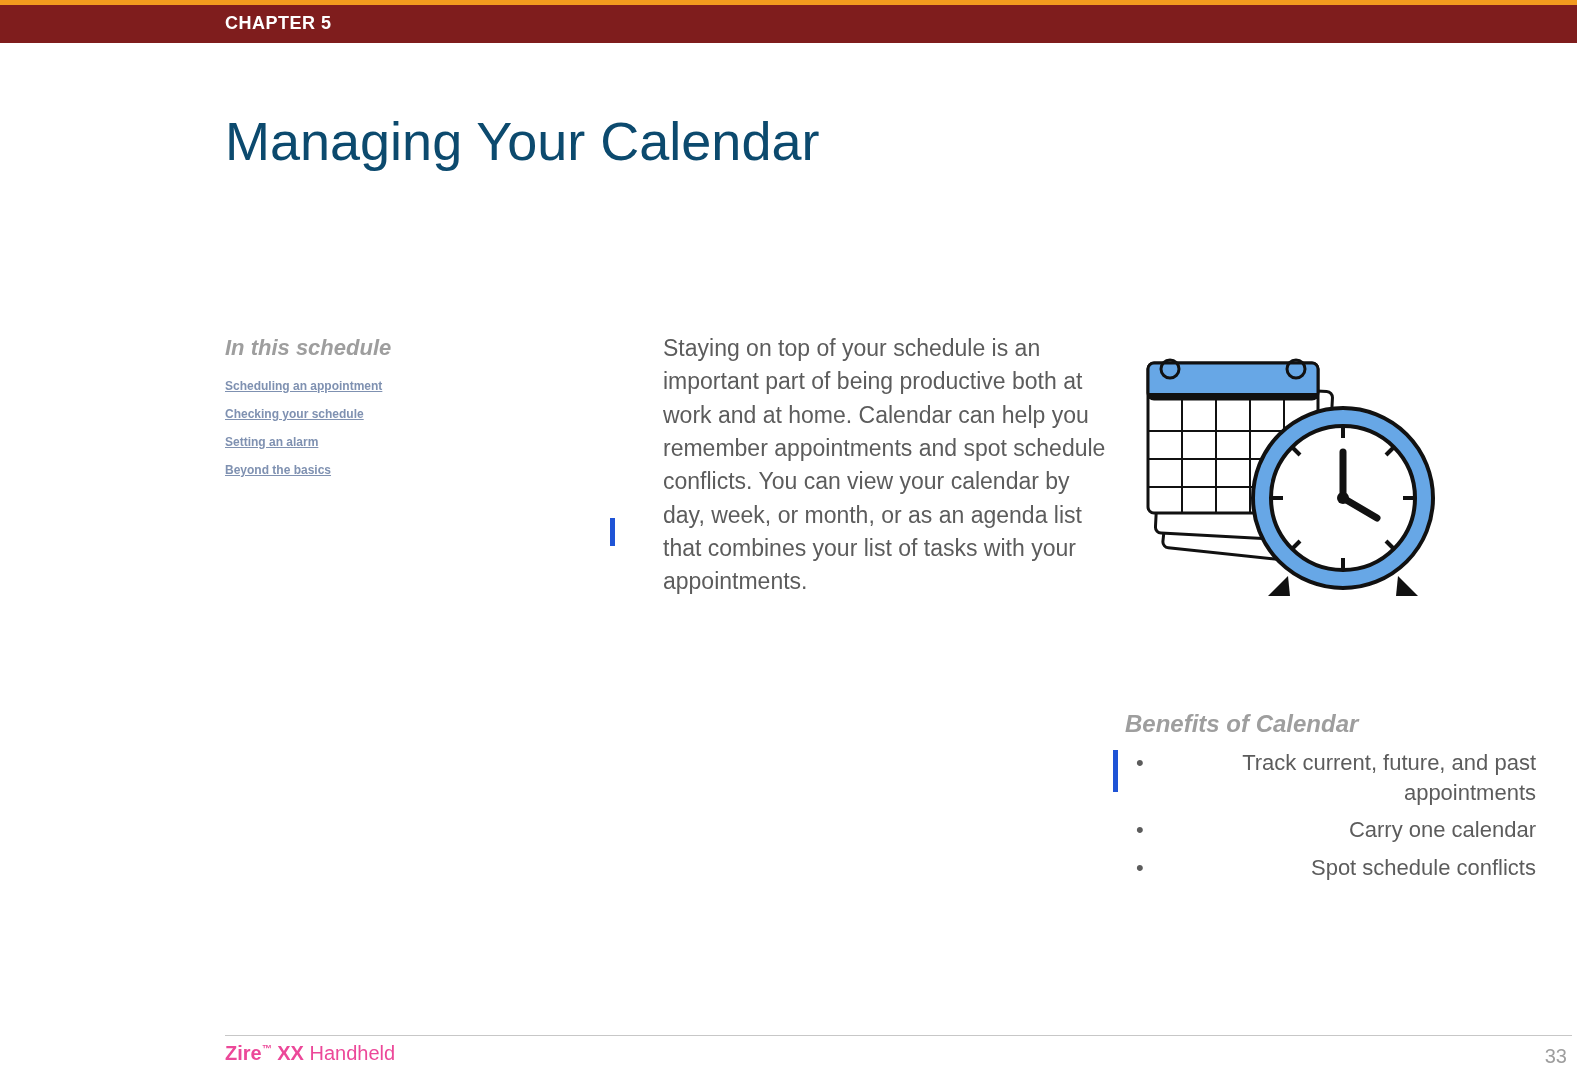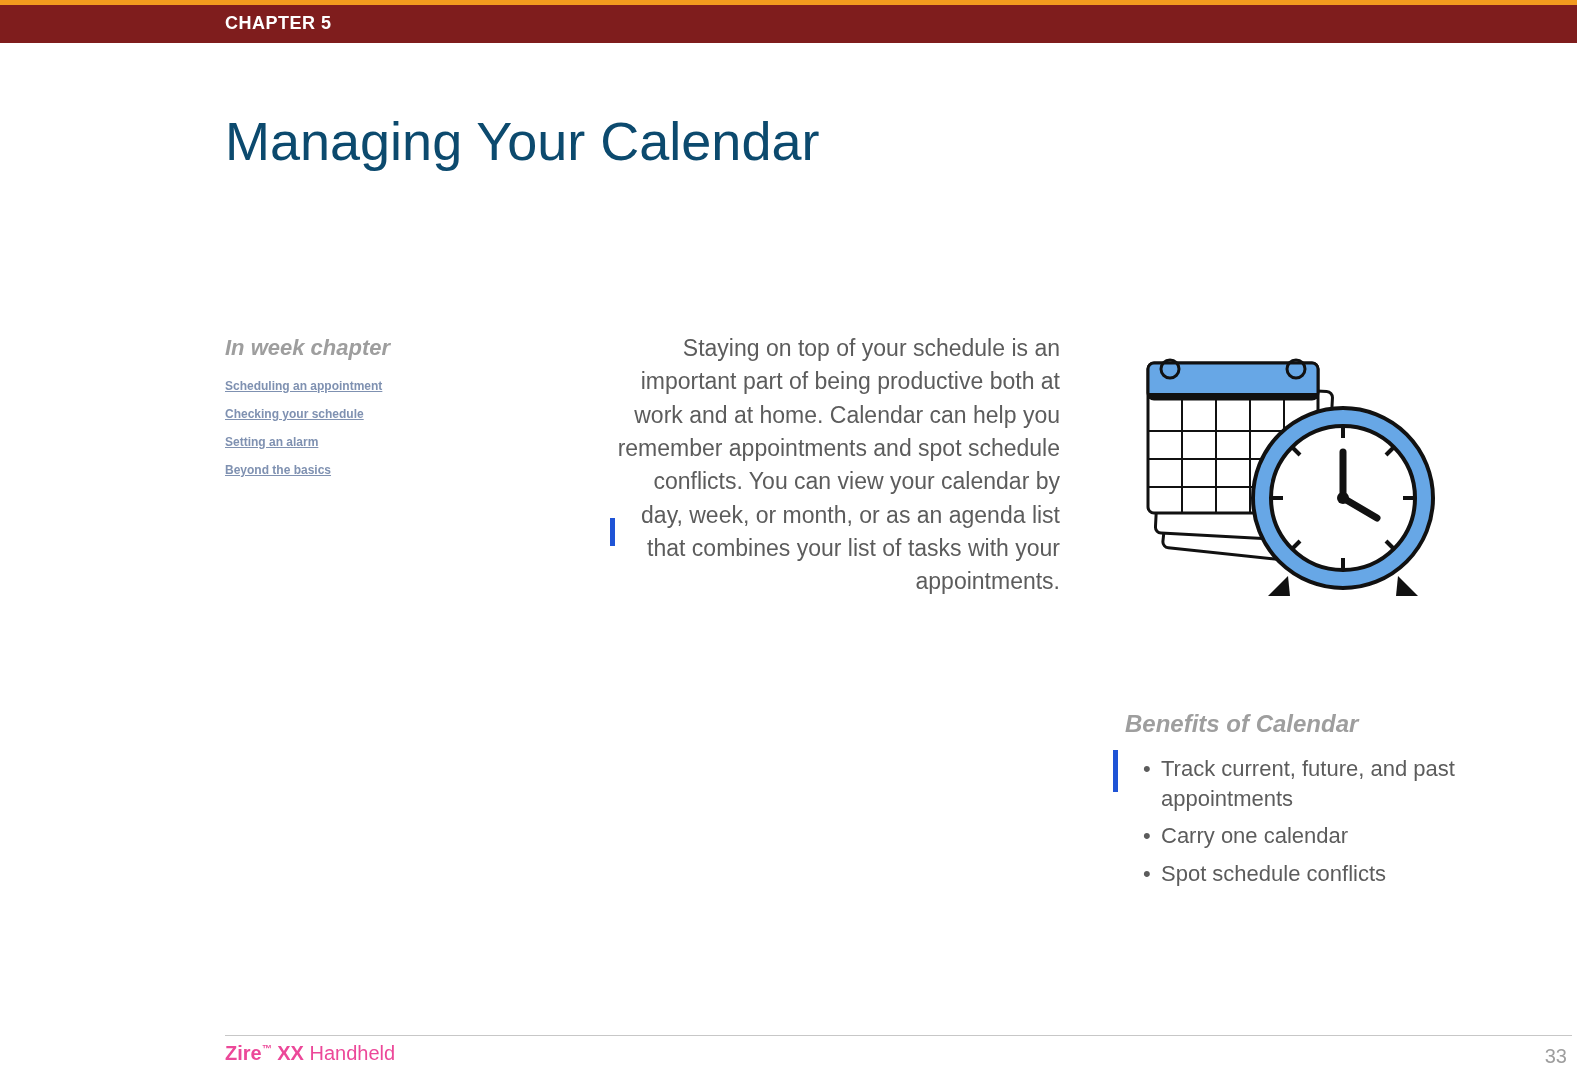--- a/index.html
+++ b/index.html
@@ -3,48 +3,48 @@
 <meta charset="utf-8">
 <style>
   html,body{margin:0;padding:0;width:1577px;height:1076px;background:#ffffff;font-family:Verdana,"Segoe UI",Tahoma,sans-serif;color:#555555;position:relative;overflow:hidden;}
   .top-strip{position:absolute;left:0;right:0;top:0;height:5px;background:#f39a1e;}
   .chapter-bar{position:absolute;left:0;right:0;top:5px;height:38px;background:#7f1d1d;}
   .chapter-label{position:absolute;left:225px;top:8px;color:#ffffff;font-weight:bold;font-size:18px;letter-spacing:0.5px;}
   .page-title{position:absolute;left:225px;top:110px;font-size:54px;font-weight:normal;color:#0c4a6e;font-family:Liberation Sans, sans-serif;}
   .sidebar{position:absolute;left:225px;top:335px;width:300px;}
   .sidebar-heading{font-style:italic;font-weight:bold;color:#9e9e9e;font-size:22px;margin-bottom:18px;}
   .sidebar a{display:block;color:#7f91b1;font-weight:bold;font-size:12px;text-decoration:underline;margin:10px 0 14px 0;cursor:pointer;}
-  .body-text{position:absolute;left:610px;top:332px;width:450px;color:#5c5c5c;font-size:23px;line-height:1.45;text-align:right;}
+  .body-text{position:absolute;left:663px;top:332px;width:450px;color:#5c5c5c;font-size:23px;line-height:1.45;}
   .cursor-mark-1{position:absolute;left:610px;top:518px;width:5px;height:28px;background:#1f54d6;}
   .cursor-mark-2{position:absolute;left:1113px;top:750px;width:5px;height:42px;background:#1f54d6;}
   .illustration{position:absolute;left:1118px;top:333px;}
   .benefits{position:absolute;left:1125px;top:710px;width:420px;}
   .benefits-heading{font-style:italic;font-weight:bold;color:#9e9e9e;font-size:24px;margin:0 0 10px 0;}
-  .benefits-list{margin:16px;padding:0;list-style:none;}
+  .benefits-list{margin:9px;padding:0;list-style:none;text-align:right;}
   .benefits-list li{position:relative;padding-left:20px;font-size:22px;color:#5c5c5c;line-height:1.35;margin-bottom:8px;}
   .benefits-list li::before{content:"•";position:absolute;left:2px;top:0;color:#5c5c5c;}
   .footer-rule{position:absolute;left:225px;right:5px;bottom:40px;height:1px;background:#c7c7c7;}
   .footer{position:absolute;left:225px;right:10px;bottom:8px;height:26px;font-size:20px;}
   .footer .product{color:#ec4899;}
   .footer .product .brand{font-weight:bold;font-style:normal;}
   .footer .product .tm{font-size:10px;vertical-align:super;font-weight:bold;}
   .footer .page{position:absolute;right:0;bottom:0;color:#9e9e9e;}
 </style>
 </head>
 <body>
 
 <div class="top-strip"></div>
 <div class="chapter-bar">
   <div class="chapter-label">CHAPTER 5</div>
 </div>
 
 <div class="page-title">Managing Your Calendar</div>
 
 <div class="sidebar">
-  <div class="sidebar-heading">In week chapter</div>
+  <div class="sidebar-heading">In this schedule</div>
   <a>Scheduling an appointment</a>
   <a>Checking your schedule</a>
   <a>Setting an alarm</a>
   <a>Beyond the basics</a>
 </div>
 
 <div class="cursor-mark-1"></div>
 
 <div class="body-text">Staying on top of your schedule is an important part of being productive both at work and at home. Calendar can help you remember appointments and spot schedule conflicts. You can view your calendar by day, week, or month, or as an agenda list that combines your list of tasks with your appointments.</div>
 

